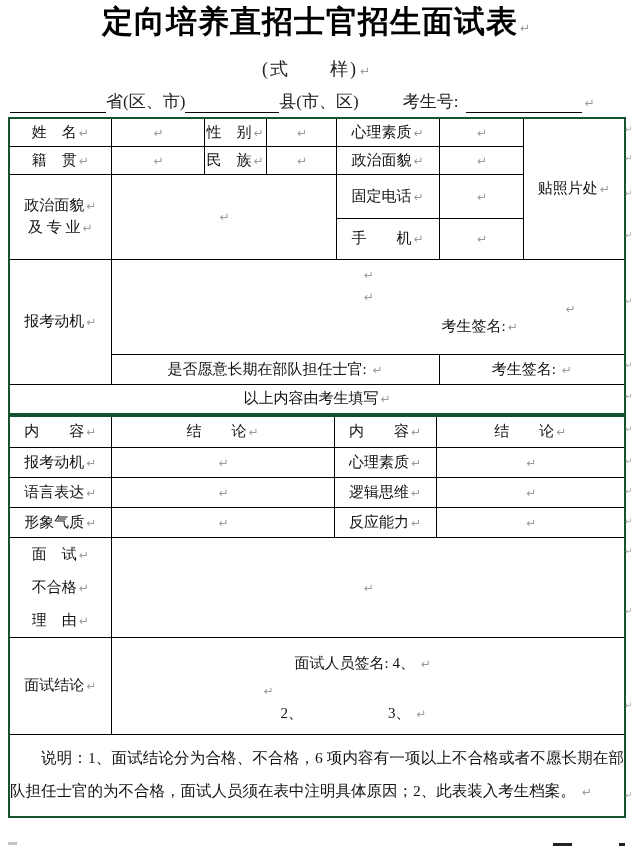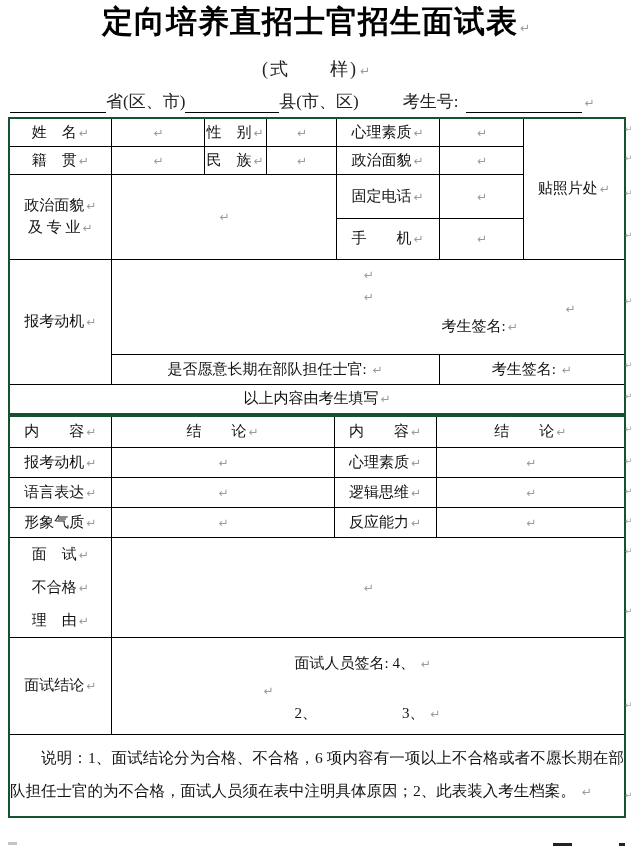--- a/index.html
+++ b/index.html
@@ -26,21 +26,21 @@
 
   td.willing-cell, td.willing-sign-cell{text-align:left;padding-left:9px;}
   td.motive-cell{position:relative;}
   .mc-p1{position:absolute;top:8px;left:0;right:0;text-align:center;}
   .mc-p2{position:absolute;top:30px;left:0;right:0;text-align:center;}
   .mc-p3{position:absolute;top:42px;left:452px;}
   .motive-sign{position:absolute;top:57px;left:330px;font-size:15px;}
   td.sign-cell{position:relative;text-align:left;}
   .sign-l1{position:absolute;top:16px;left:183px;white-space:nowrap;}
   .sign-l2{position:absolute;top:44px;left:150px;}
-  .sign-l3{position:absolute;top:66px;left:183px;white-space:nowrap;}
+  .sign-l3{position:absolute;top:66px;left:169px;white-space:nowrap;}
   .sign-gap{display:inline-block;width:85px;}
   td.note-cell{text-align:left;padding:0 11px;}
   .note-text{text-indent:2em;line-height:33px;font-size:15.5px;text-align:justify;}
   .two-line div{line-height:21px;}
   .fail-lines div{line-height:32px;}
 
   .frag{position:absolute;}
   .frag-left{left:8px;top:842px;width:9px;height:3px;background:#c4c4c4;}
   .frag-mid{left:553px;top:843px;width:19px;height:3px;background:#222;}
   .frag-right{left:619px;top:843px;width:6px;height:3px;background:#222;}

